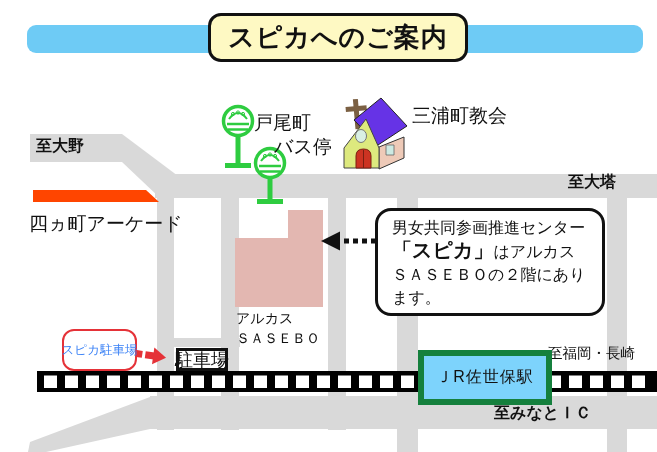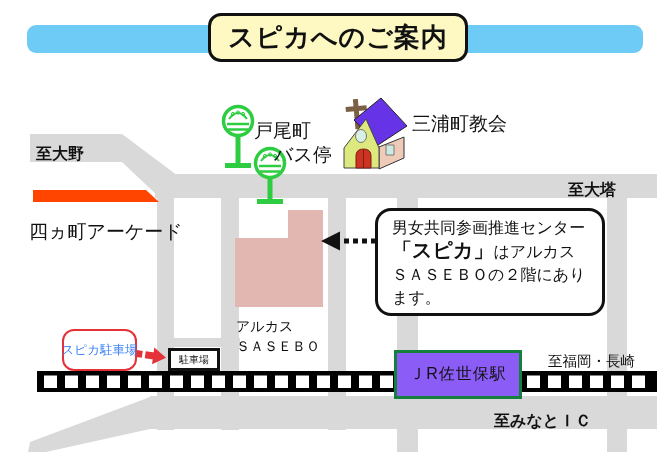--- a/index.html
+++ b/index.html
@@ -1,40 +1,40 @@
 <!DOCTYPE html>
 <html><head>
 <meta charset="utf-8">
 <style>
   html,body{margin:0;padding:0;background:#fff;}
   body{font-family:"Liberation Sans","DejaVu Sans",sans-serif;color:#111;}
   #stage{position:relative;width:657px;height:452px;background:#fff;overflow:hidden;}
   #stage svg{position:absolute;left:0;top:0;}
   .abs{position:absolute;white-space:nowrap;}
-  .lbl{color:#111;margin-top:8px;}
+  .lbl{color:#111;}
   
   .banner{left:27px;top:25px;width:616px;height:28px;background:#6ecbf5;border-radius:9px;}
   .titlebox{left:208px;top:13px;width:254px;height:43px;background:#fef9c3;border:3px solid #111;
             border-radius:13px;display:flex;align-items:center;justify-content:center;
             font-size:26px;font-weight:bold;letter-spacing:1px;z-index:3;}
   
   .t20{font-size:16px;font-weight:bold;}
   .t19{font-size:19px;}
   .t17{font-size:14px;}
   .t14{font-size:19px;}
   
   .infobox{left:375px;top:208px;width:200px;height:93px;background:#fff;border:3px solid #111;
            border-radius:16px;padding:5px 10px 4px 14px;z-index:3;font-size:16px;line-height:23px;}
   .infobox .emph{font-size:20px;font-weight:bold;letter-spacing:0px;}
   
-  .jrbox{left:394px;top:350px;width:122px;height:43px;background:#8b5cf6;border:3px solid #15803d;
+  .jrbox{left:418px;top:350px;width:122px;height:43px;background:#7dd3fc;border:6px solid #15803d;
          display:flex;align-items:center;justify-content:center;font-size:16px;letter-spacing:1px;z-index:4;}
   
-  .pbox{left:168px;top:348px;width:46px;height:17px;background:#fff;border:3px solid #111;
-        display:flex;align-items:center;justify-content:center;font-size:10px;z-index:4;}
+  .pbox{left:176px;top:348px;width:46px;height:17px;background:#fff;border:3px solid #111;
+        display:flex;align-items:center;justify-content:center;font-size:18px;z-index:4;}
   
   .redbox{left:62px;top:329px;width:71px;height:38px;background:#fff;border:2.5px solid #e53238;
           border-radius:12px;display:flex;align-items:center;justify-content:center;z-index:4;overflow:visible;}
   .redbox span{color:#3b82f6;font-size:12.5px;}
   .z2{z-index:2;}
 </style>
 </head>
 <body>
 
 <div id="stage">

